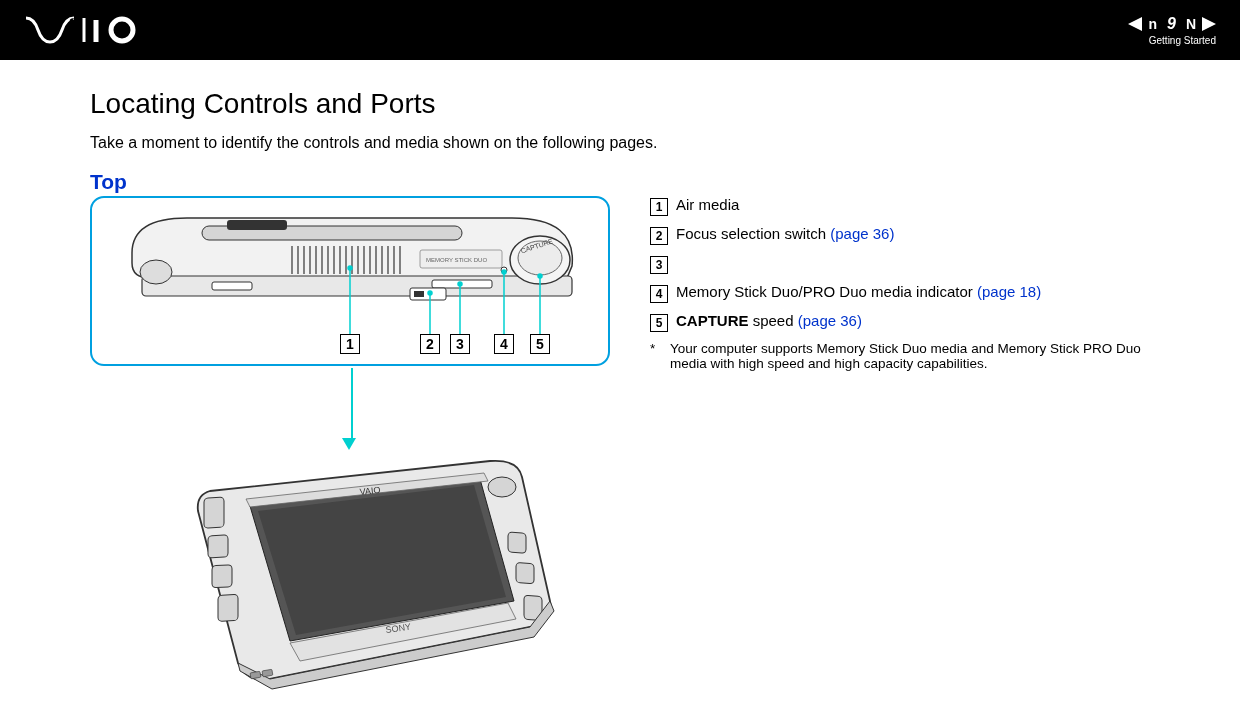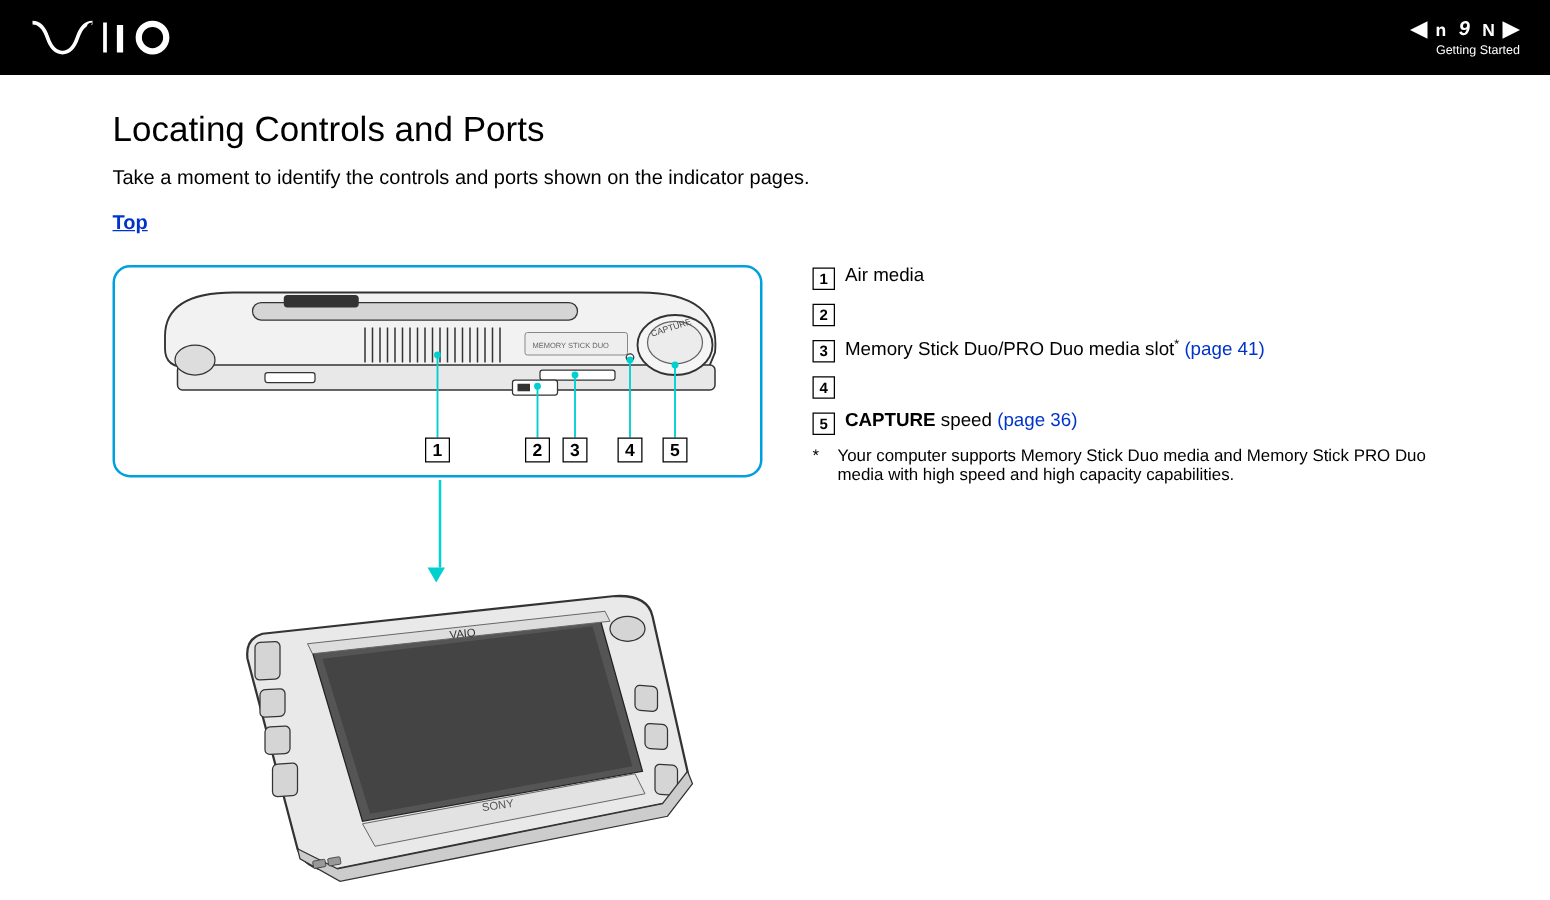--- a/index.html
+++ b/index.html
@@ -33,21 +33,21 @@
     border-top: 7px solid transparent;
     border-bottom: 7px solid transparent;
     border-left: 14px solid #fff;
   }
   .nav-letter { font-weight: bold; font-size: 14px; }
   .page-num { font-style: italic; font-weight: bold; font-size: 16px; margin: 0 4px; }
   .section-name { font-size: 10px; }
   .content { padding: 28px 90px 0 90px; }
   .title { font-size: 28px; font-weight: 400; margin-bottom: 14px; }
   .intro { font-size: 16px; margin-bottom: 18px; }
-  .subsection { font-size: 16px; color: #0033cc; margin-bottom: 24px; text-decoration: underline; }
+  .subsection { font-size: 21px; color: #0033cc; margin-bottom: 2px; }
   .columns { display: flex; gap: 40px; }
   .left-col { width: 520px; position: relative; }
   .right-col { flex: 1; padding-top: 0; }
   .device-box {
     border: 2px solid #00a0e0;
     border-radius: 14px;
     width: 520px;
     height: 170px;
     background: #fff;
     position: relative;
@@ -134,21 +134,21 @@
       <span class="page-num">9</span>
       <span class="nav-letter">N</span>
       <span class="nav-arrow right"></span>
     </div>
     <div class="section-name">Getting Started</div>
   </div>
 </div>
 
 <div class="content">
   <h1 class="title">Locating Controls and Ports</h1>
-  <p class="intro">Take a moment to identify the controls and ports shown on the indicator pages.</p>
+  <p class="intro">Take a moment to identify the controls and media shown on the following pages.</p>
   <h2 class="subsection">Top</h2>
 
   <div class="columns">
     <div class="left-col">
       <div class="device-box">
         <svg width="516" height="166" viewBox="0 0 516 166">
 
           <path d="M40 55 Q 40 20 95 20 L 420 20 Q 485 20 480 68 L 475 80 L 58 80 Q 40 80 40 65 Z" fill="#f2f2f2" stroke="#333" stroke-width="1.5"></path>
 
           <rect x="50" y="78" width="430" height="20" rx="4" fill="#e8e8e8" stroke="#333" stroke-width="1.2"></rect>
@@ -260,27 +260,28 @@
     </div>
 
     <div class="right-col">
       <div class="list">
         <div class="list-item">
           <div class="num-box">1</div>
           <div class="item-text"><span>Air media</span></div>
         </div>
         <div class="list-item">
           <div class="num-box">2</div>
+          <div class="item-text"><span>Focus selection switch</span> <span class="page-ref">(page 36)</span></div>
         </div>
         <div class="list-item">
           <div class="num-box">3</div>
-          <div class="item-text"><span>Memory Stick Duo/PRO Duo media slot</span><span class="sup">*</span> <span class="page-ref">(page 41)</span></div>
         </div>
         <div class="list-item">
           <div class="num-box">4</div>
+          <div class="item-text"><span>Memory Stick Duo/PRO Duo media indicator</span> <span class="page-ref">(page 18)</span></div>
         </div>
         <div class="list-item">
           <div class="num-box">5</div>
           <div class="item-text"><span class="bold">CAPTURE</span><span> speed</span> <span class="page-ref">(page 36)</span></div>
         </div>
         <div class="footnote">
           <div class="star">*</div>
           <div>Your computer supports Memory Stick Duo media and Memory Stick PRO Duo media with high speed and high capacity capabilities.</div>
         </div>
       </div>

